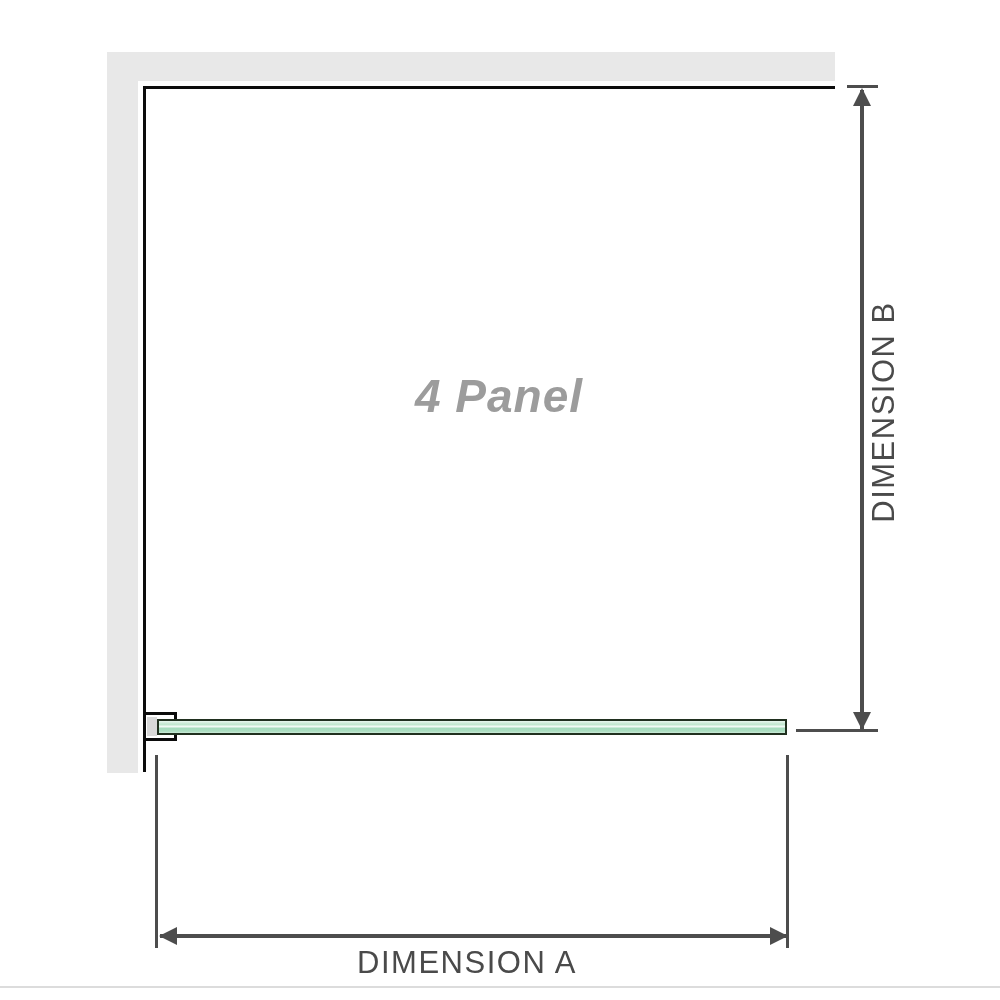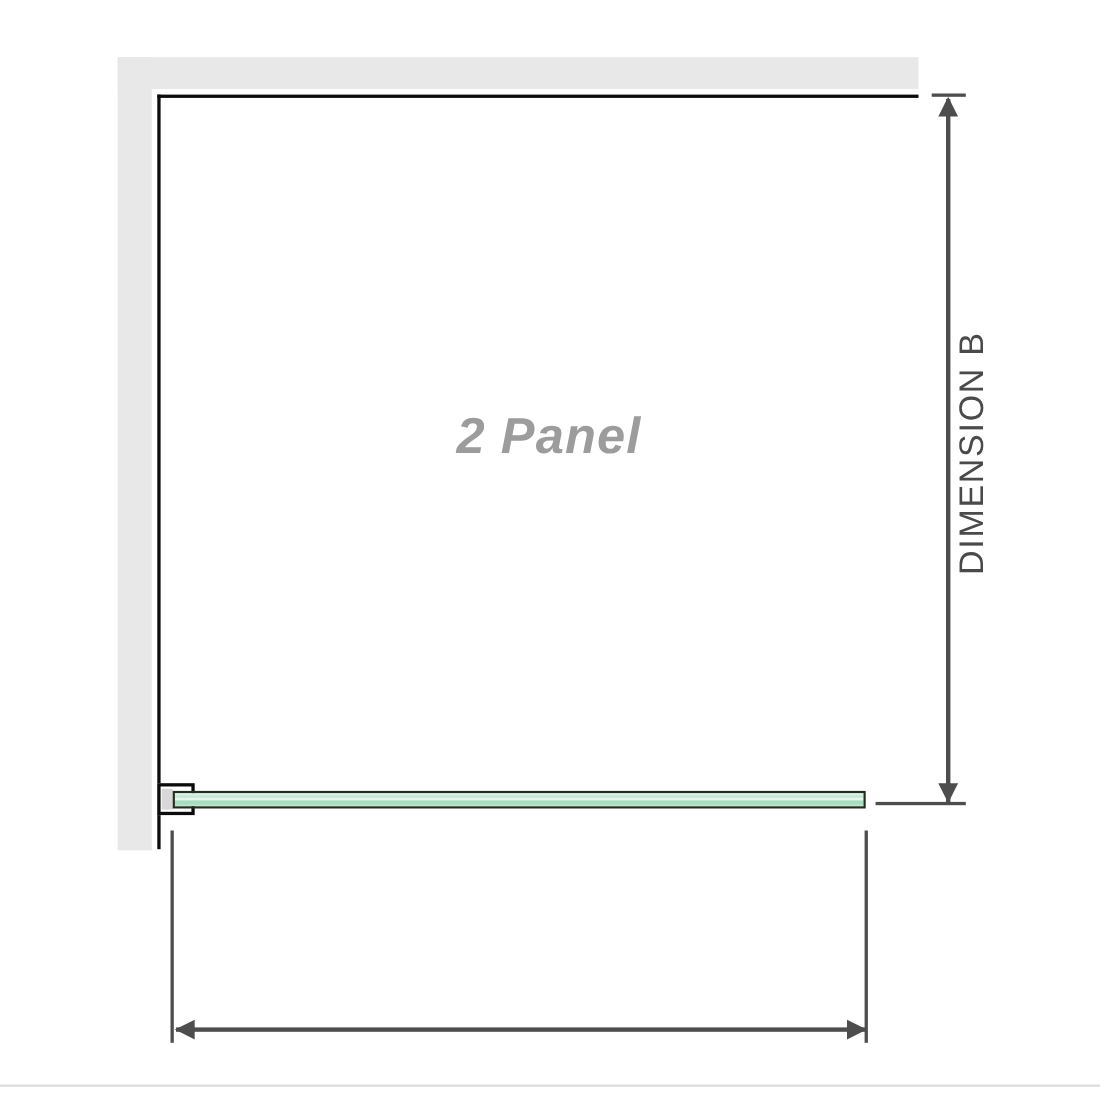--- a/index.html
+++ b/index.html
@@ -151,36 +151,37 @@
 <body>
 
 <div class="stage">
 
   <div class="wall-top"></div>
   <div class="wall-left"></div>
 
   <div class="outline-top"></div>
   <div class="outline-left"></div>
 
-  <div class="panel-label">2 Panel</div>
+  <div class="panel-label">4 Panel</div>
 
   <div class="bracket">
     <div class="bracket-pad"></div>
   </div>
 
   <div class="glass"></div>
 
   <div class="dim dim-b-tick-top"></div>
   <div class="dim dim-b-tick-bottom"></div>
   <div class="dim dim-b-line"></div>
   <div class="arrow arrow-up"></div>
   <div class="arrow arrow-down"></div>
   <div class="dim-label dim-b-label">DIMENSION B</div>
 
   <div class="dim dim-a-ext-left"></div>
   <div class="dim dim-a-ext-right"></div>
   <div class="dim dim-a-line"></div>
   <div class="arrow arrow-left"></div>
   <div class="arrow arrow-right"></div>
+  <div class="dim-label dim-a-label">DIMENSION A</div>
 
   <div class="bottom-edge"></div>
 
 </div>
 
 </body></html>

